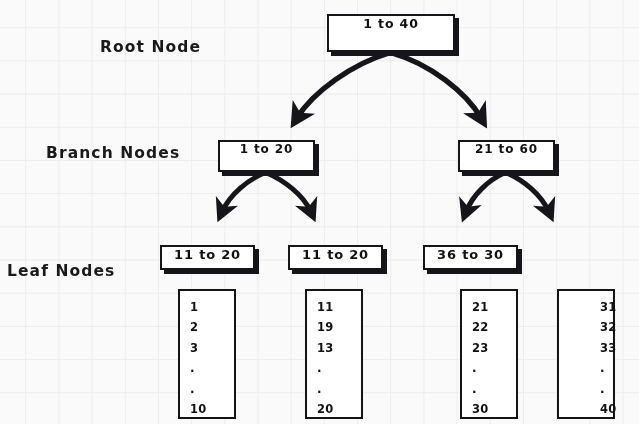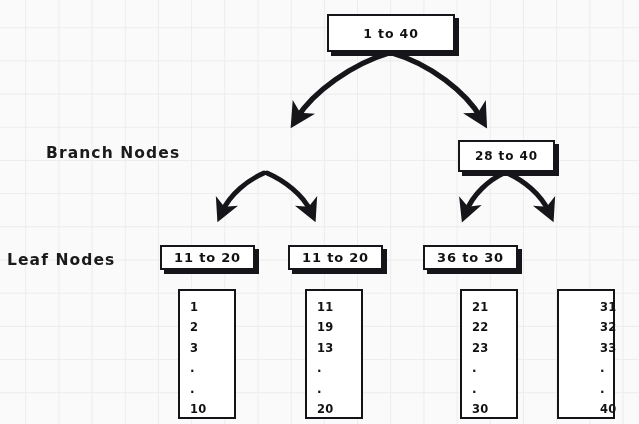--- a/index.html
+++ b/index.html
@@ -34,21 +34,21 @@
   }
 
   
   .node {
     position: absolute;
     box-sizing: border-box;
     background: #ffffff;
     border: 2px solid #15151a;
     box-shadow: 4px 4px 0 0 #15151a;
     display: flex;
-    align-items: center;
+    align-items: flex-start;
     justify-content: center;
     z-index: 5;
   }
   .node-label {
     font-family: "DejaVu Sans", sans-serif;
     font-size: 12.5px;
     font-weight: 700;
     letter-spacing: 0.9px;
     color: #111111;
     white-space: nowrap;
@@ -108,29 +108,33 @@
 
     <path d="M 264,173 C 248,180 230,194 222,212" fill="none" stroke="#15151a" stroke-width="5.0" stroke-linecap="round" marker-end="url(#ah)"></path>
 
     <path d="M 267,173 C 283,180 303,194 311,212" fill="none" stroke="#15151a" stroke-width="5.0" stroke-linecap="round" marker-end="url(#ah)"></path>
 
     <path d="M 504,173 C 489,180 473,194 466,212" fill="none" stroke="#15151a" stroke-width="5.0" stroke-linecap="round" marker-end="url(#ah)"></path>
 
     <path d="M 507,173 C 523,180 541,194 549,212" fill="none" stroke="#15151a" stroke-width="5.0" stroke-linecap="round" marker-end="url(#ah)"></path>
   </svg>
 
+  <div class="row-label" style="left:100px; top:38px;">Root Node</div>
   <div class="row-label" style="left:46px; top:144px;">Branch Nodes</div>
-  <div class="row-label" style="left:7px; top:251px;">Leaf Nodes</div>
+  <div class="row-label" style="left:7px; top:262px;">Leaf Nodes</div>
 
   <div class="node root" style="left:327px; top:14px;">
     <span class="node-label">1 to 40</span>
   </div>
 
+  <div class="node branch" style="left:218px; top:140px;">
+    <span class="node-label">1 to 20</span>
+  </div>
   <div class="node branch" style="left:458px; top:140px;">
-    <span class="node-label">28 to 40</span>
+    <span class="node-label">21 to 60</span>
   </div>
 
   <div class="node leaf" style="left:160px; top:245px;">
     <span class="node-label">11 to 20</span>
   </div>
   <div class="node leaf" style="left:288px; top:245px;">
     <span class="node-label">11 to 20</span>
   </div>
   <div class="node leaf" style="left:423px; top:245px;">
     <span class="node-label">36 to 30</span>

